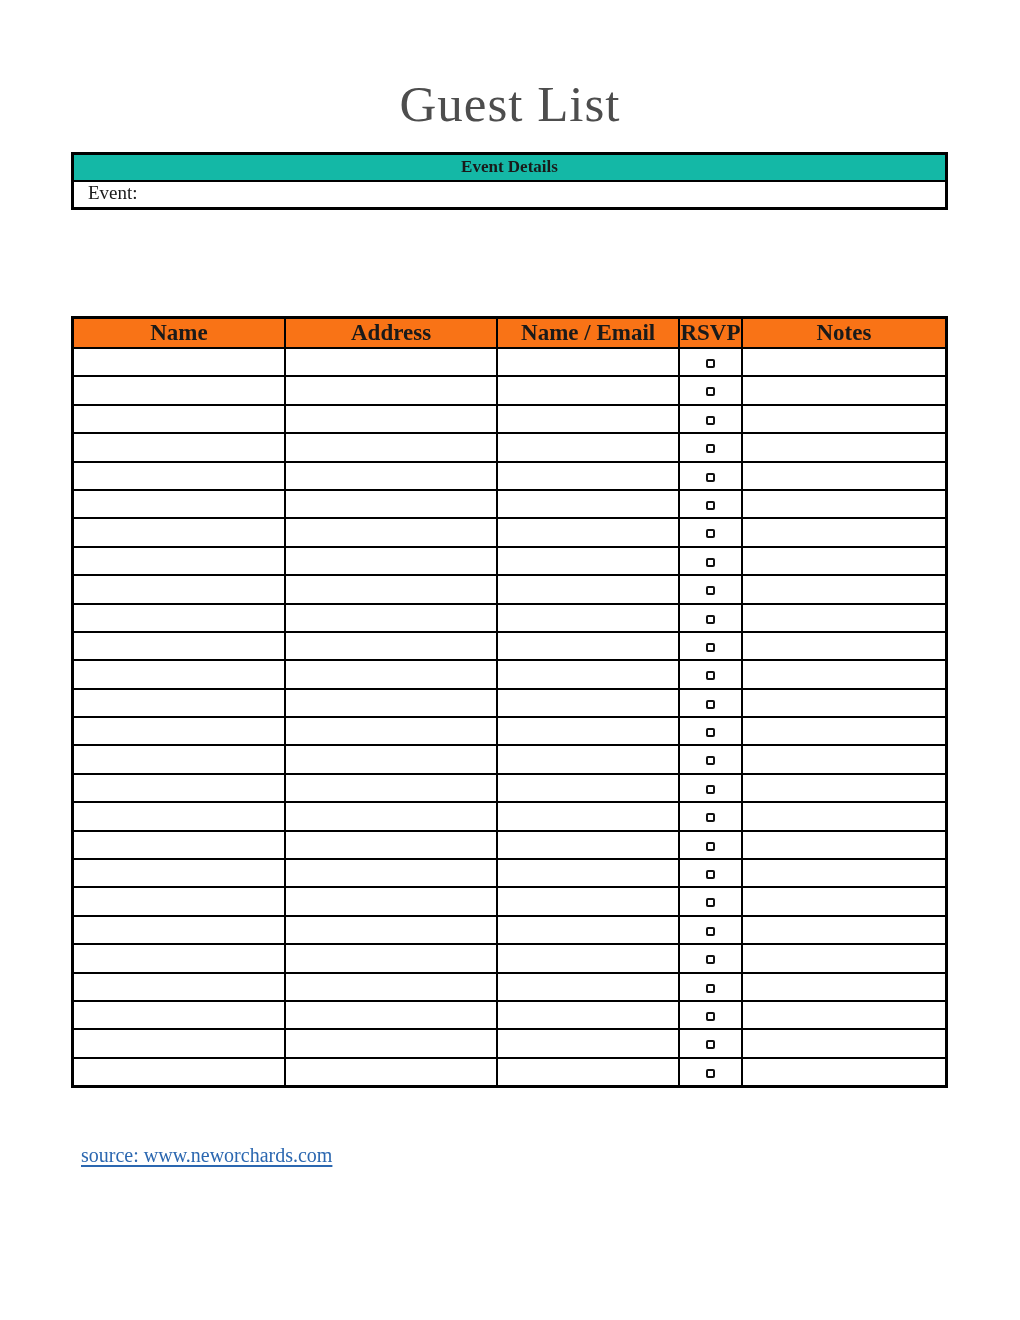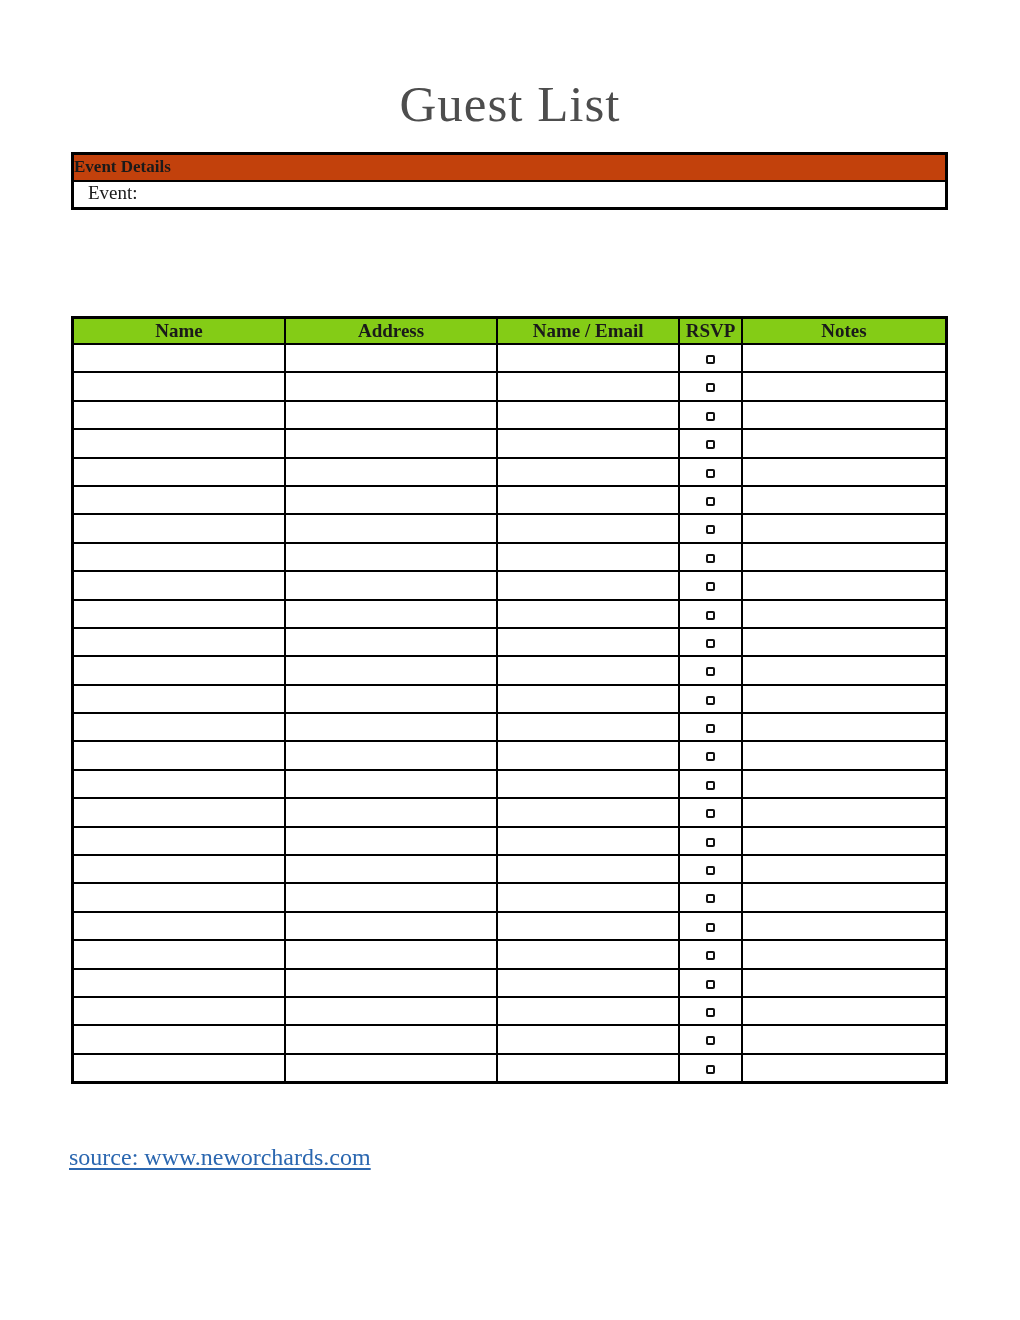--- a/index.html
+++ b/index.html
@@ -32,26 +32,26 @@
   
   table.event-box {
     position: absolute;
     left: 71px;
     top: 152px;
     width: 877px;
     border-collapse: collapse;
     border: 3px solid #000;
   }
   table.event-box th {
-    background: #c2410c;
+    background: #14b8a6;
     border: 2px solid #000;
     height: 27px;
     font-size: 17px;
     font-weight: bold;
-    text-align: left;
+    text-align: center;
     padding: 1px 0;
   }
   table.event-box td {
     border: 2px solid #000;
     height: 26px;
     font-size: 19px;
     padding: 0 0 3px 14px;
     background: #fff;
   }
 
@@ -59,24 +59,24 @@
   table.guest-table {
     position: absolute;
     left: 71px;
     top: 316px;
     width: 877px;
     border-collapse: collapse;
     border: 3px solid #000;
     table-layout: fixed;
   }
   table.guest-table th {
-    background: #84cc16;
+    background: #f97316;
     border: 2px solid #000;
     height: 24px;
-    font-size: 19px;
+    font-size: 23px;
     font-weight: bold;
     text-align: center;
     padding: 1px 0;
   }
   table.guest-table td {
     border: 2px solid #000;
     height: 28.4px;
     background: #fff;
     padding: 0;
   }
@@ -87,23 +87,23 @@
     height: 9px;
     border: 2px solid #111;
     border-radius: 2px;
     background: #fff;
     vertical-align: middle;
   }
 
   
   .source-link {
     position: absolute;
-    left: 69px;
+    left: 81px;
     top: 1144px;
-    font-size: 24px;
+    font-size: 20px;
     color: #2b67b0;
     text-decoration: underline;
     text-underline-offset: 3px;
   }
 </style>
 </head>
 <body>
 
 <div class="page">
 

